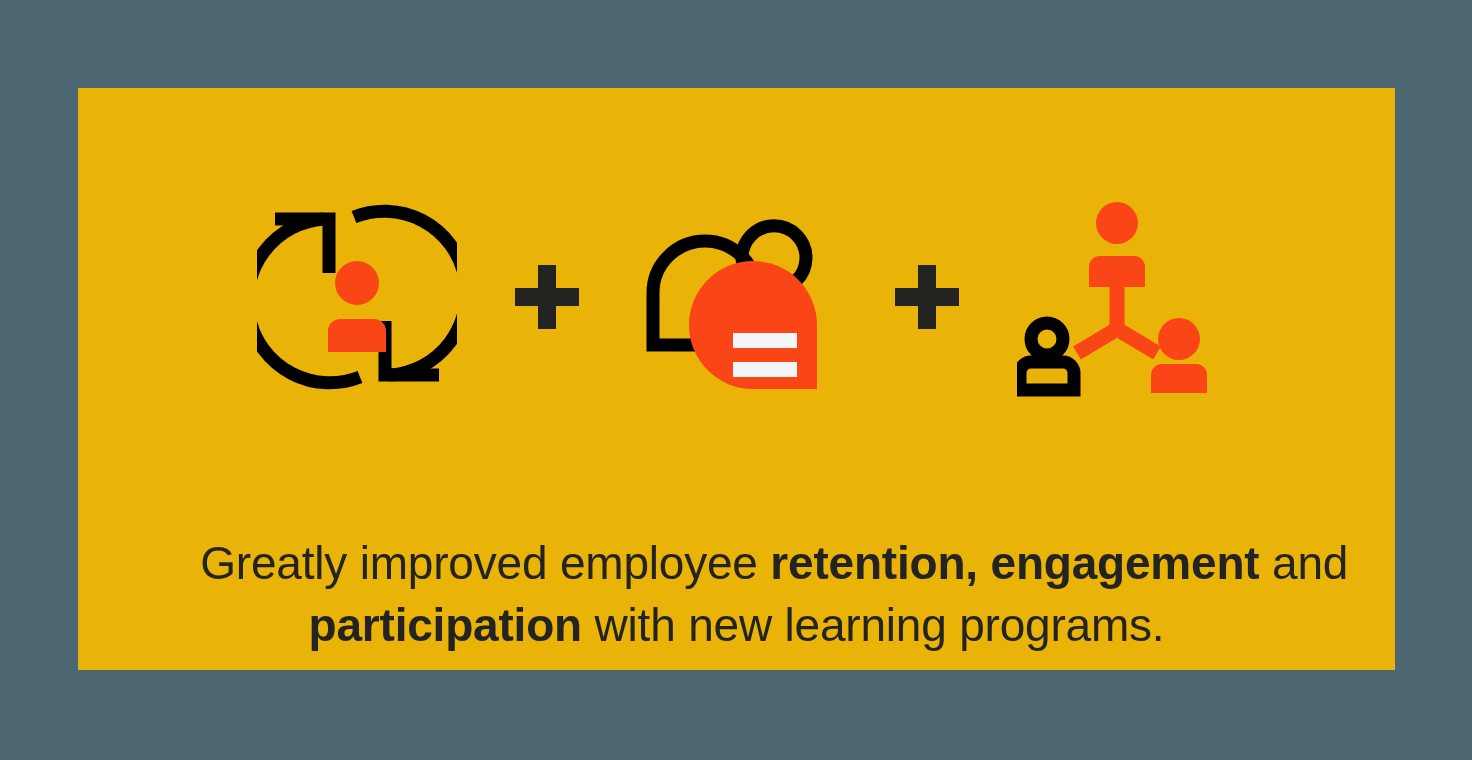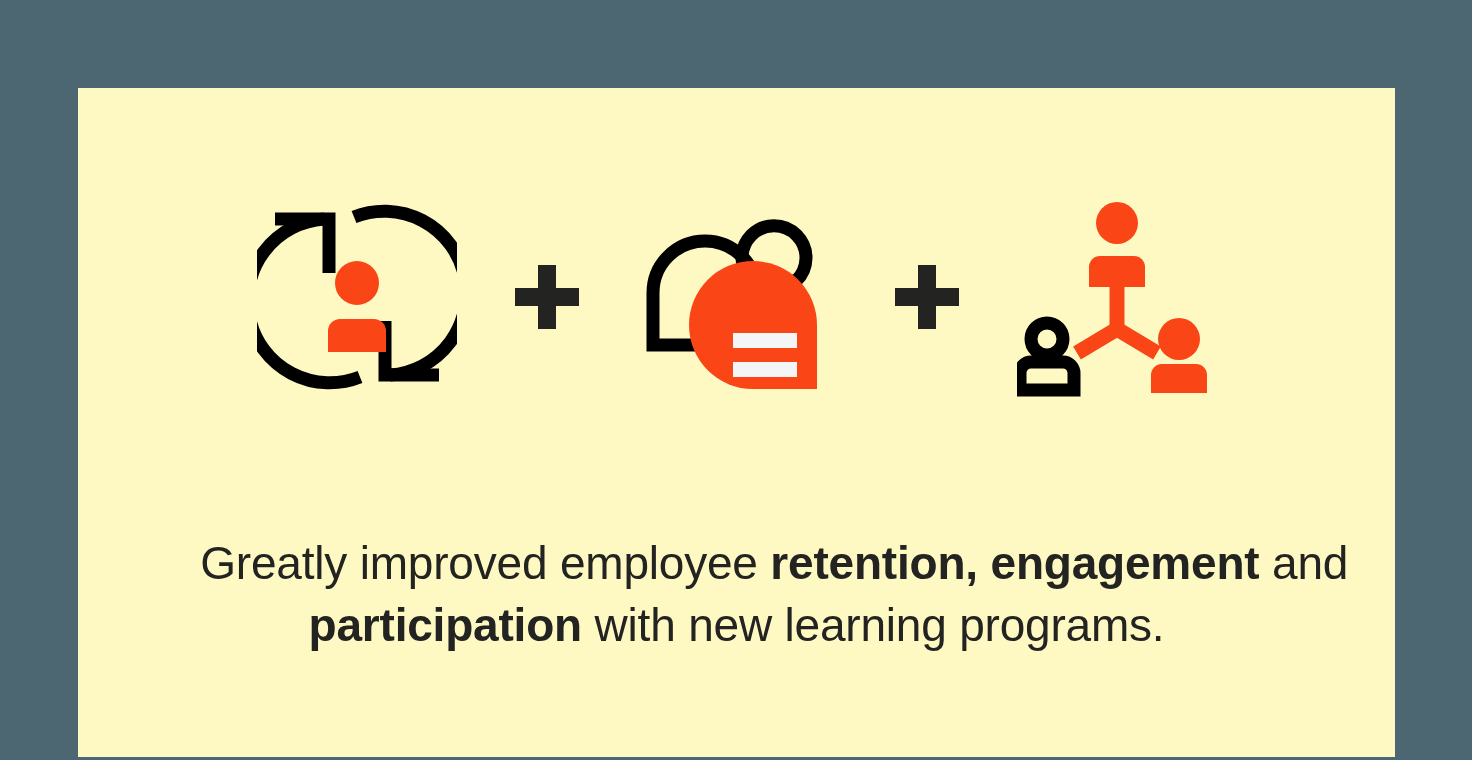--- a/index.html
+++ b/index.html
@@ -23,22 +23,22 @@
     width: 1472px;
     height: 760px;
   }
 
   
   .card {
     position: absolute;
     left: 78px;
     top: 88px;
     width: 1317px;
-    height: 669px;
-    background: #fef9c3;
+    height: 582px;
+    background: #eab308;
   }
 
   
   .icon-row {
     position: absolute;
     left: 0;
     top: 96px;
     width: 100%;
     height: 230px;
     display: flex;

